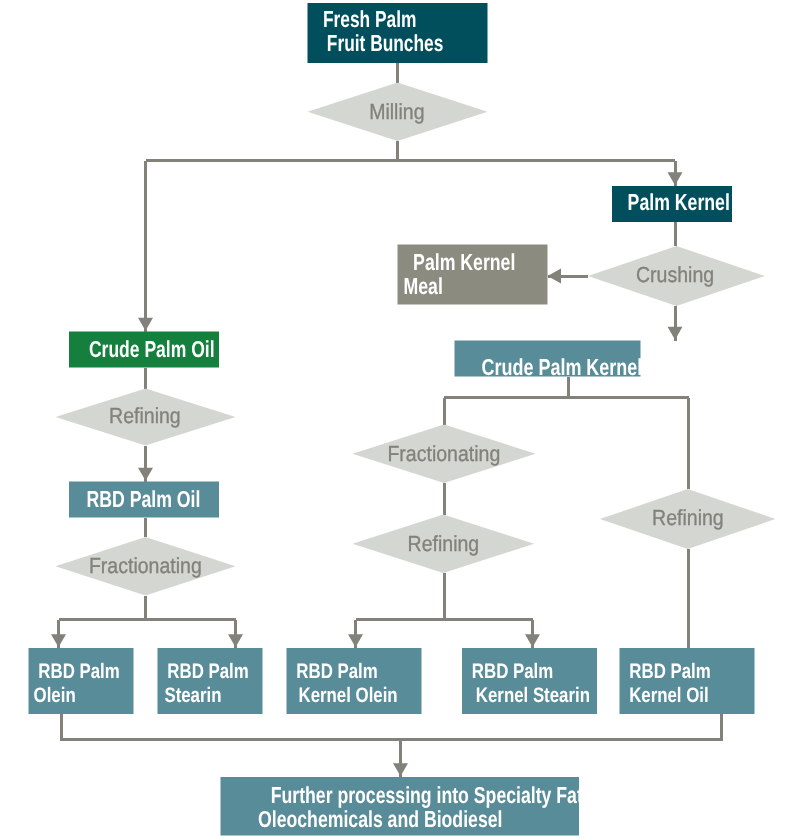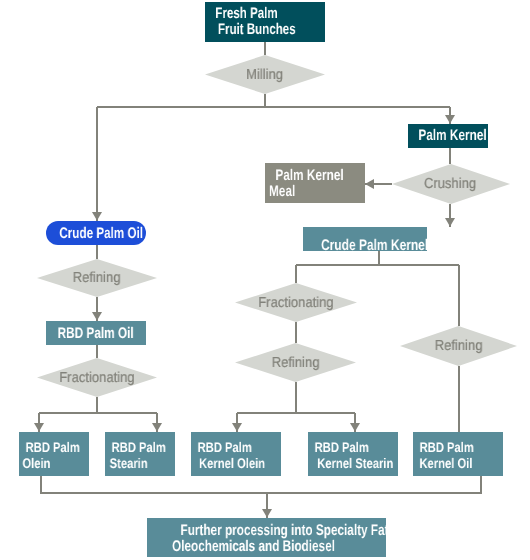--- a/index.html
+++ b/index.html
@@ -150,21 +150,21 @@
       <span class="ln" style="font-size: 15.4px; line-height: 1.026; transform: scaleX(0.751);">Fresh Palm</span>
       <span class="ln" style="font-size: 15.4px; line-height: 1.026; transform: scaleX(0.751);">Fruit Bunches</span>
     </div>
     <div class="node" style="left: 408px; top: 124px; width: 80px; height: 24px; padding-top: 0.8px; background: rgb(1, 79, 92);">
       <span class="ln" style="font-size: 15.4px; line-height: 1.05; transform: scaleX(0.766);">Palm Kernel</span>
     </div>
     <div class="node" style="left: 265px; top: 163px; width: 100px; height: 40px; padding-top: 2.2px; background: rgb(139, 139, 128);">
       <span class="ln" style="font-size: 15.4px; line-height: 1.0584; transform: scaleX(0.766);">Palm Kernel</span>
       <span class="ln" style="font-size: 15.4px; line-height: 1.0584; transform: scaleX(0.766);">Meal</span>
     </div>
-    <div class="node" style="left: 46px; top: 221px; width: 100px; height: 24px; padding-top: 2px; background: #1d4ed8; border-radius: 12px;">
+    <div class="node" style="left: 46px; top: 221px; width: 100px; height: 24px; padding-top: 2px; background: #15803d;">
       <span class="ln" style="font-size: 15.4px; line-height: 1.05; transform: scaleX(0.759);">Crude Palm Oil</span>
     </div>
     <div class="node" style="left: 303px; top: 227px; width: 124px; height: 24px; padding-top: 14px; background: rgb(89, 140, 153);">
       <span class="ln" style="font-size: 15.4px; line-height: 1.05; transform: scaleX(0.778);">Crude Palm Kernel Oil</span>
     </div>
     <div class="node" style="left: 46px; top: 321px; width: 100px; height: 24px; padding-top: 3px; background: rgb(89, 140, 153);">
       <span class="ln" style="font-size: 15.4px; line-height: 1.05; transform: scaleX(0.766);">RBD Palm Oil</span>
     </div>
     <div class="node" style="left: 19px; top: 432px; width: 70px; height: 44px; padding-top: 3.4px; background: rgb(89, 140, 153);">
       <span class="ln" style="font-size: 13.95px; line-height: 1.0896; transform: scaleX(0.805);">RBD Palm</span>

